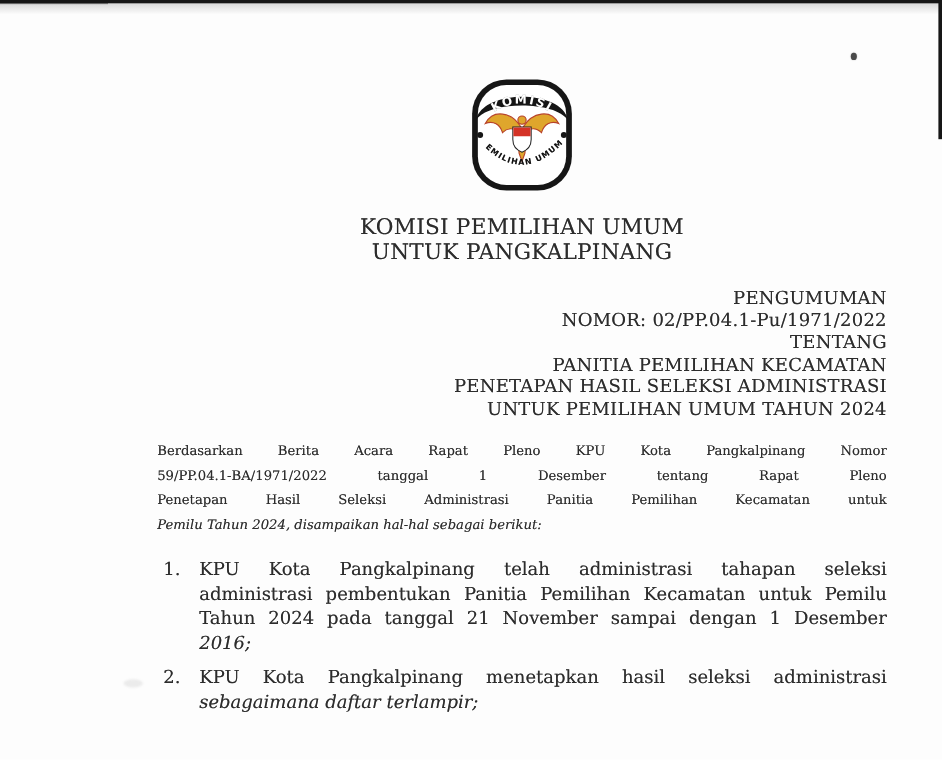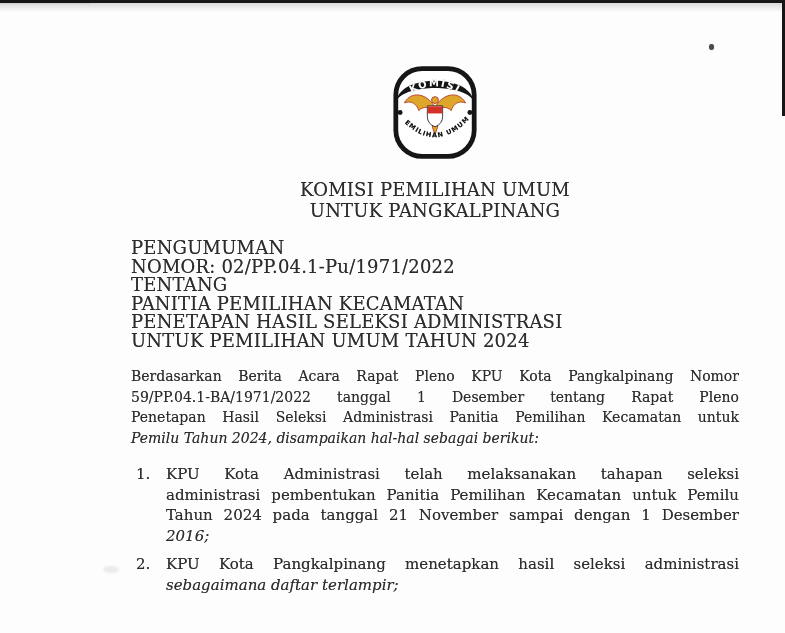--- a/index.html
+++ b/index.html
@@ -28,25 +28,25 @@
   .content{position:absolute;left:131px;top:0;width:608px;height:633px;}
   
   .logo-wrap{position:absolute;top:64px;left:50%;transform:translateX(-50%);
     width:86px;height:97px;}
   .logo-wrap svg{width:86px;height:97px;display:block;}
   svg text{font-family:"DejaVu Sans","Liberation Sans",sans-serif;font-weight:bold;}
   
   .header{position:absolute;top:179px;left:0;width:608px;text-align:center;
     font-size:18px;line-height:21px;letter-spacing:.2px;}
   
-  .title{position:absolute;top:239px;left:0;width:608px;text-align:left;
-    font-size:18px;line-height:18.5px;letter-spacing:.2px;}
+  .title{position:absolute;top:239px;left:0;width:608px;text-align:right;
+    font-size:15px;line-height:18.5px;letter-spacing:.2px;}
   
   .para{position:absolute;top:366px;left:0;width:608px;
-    font-size:14px;line-height:20.5px;}
+    font-size:11px;line-height:20.5px;}
   .jl{text-align:justify;text-align-last:justify;}
   .ln{white-space:nowrap;font-style:italic;}
   .item{position:absolute;left:0;width:608px;font-size:15px;line-height:20.5px;}
   .item-1{top:464px;}
   .item-2{top:554px;}
   .num{position:absolute;left:5px;top:0;width:26px;}
   .itext{margin-left:35px;width:573px;}
 </style>
 </head>
 <body>
@@ -113,21 +113,21 @@
     <div class="para">
       <div class="jl">Berdasarkan Berita Acara Rapat Pleno KPU Kota Pangkalpinang Nomor</div>
       <div class="jl">59/PP.04.1-BA/1971/2022 tanggal 1 Desember tentang Rapat Pleno</div>
       <div class="jl">Penetapan Hasil Seleksi Administrasi Panitia Pemilihan Kecamatan untuk</div>
       <div class="ln">Pemilu Tahun 2024, disampaikan hal-hal sebagai berikut:</div>
     </div>
 
     <div class="item item-1">
       <div class="num">1.</div>
       <div class="itext">
-        <div class="jl">KPU Kota Administrasi telah melaksanakan tahapan seleksi</div>
+        <div class="jl">KPU Kota Pangkalpinang telah administrasi tahapan seleksi</div>
         <div class="jl">administrasi pembentukan Panitia Pemilihan Kecamatan untuk Pemilu</div>
         <div class="jl">Tahun 2024 pada tanggal 21 November sampai dengan 1 Desember</div>
         <div class="ln">2016;</div>
       </div>
     </div>
 
     <div class="item item-2">
       <div class="num">2.</div>
       <div class="itext">
         <div class="jl">KPU Kota Pangkalpinang menetapkan hasil seleksi administrasi</div>

